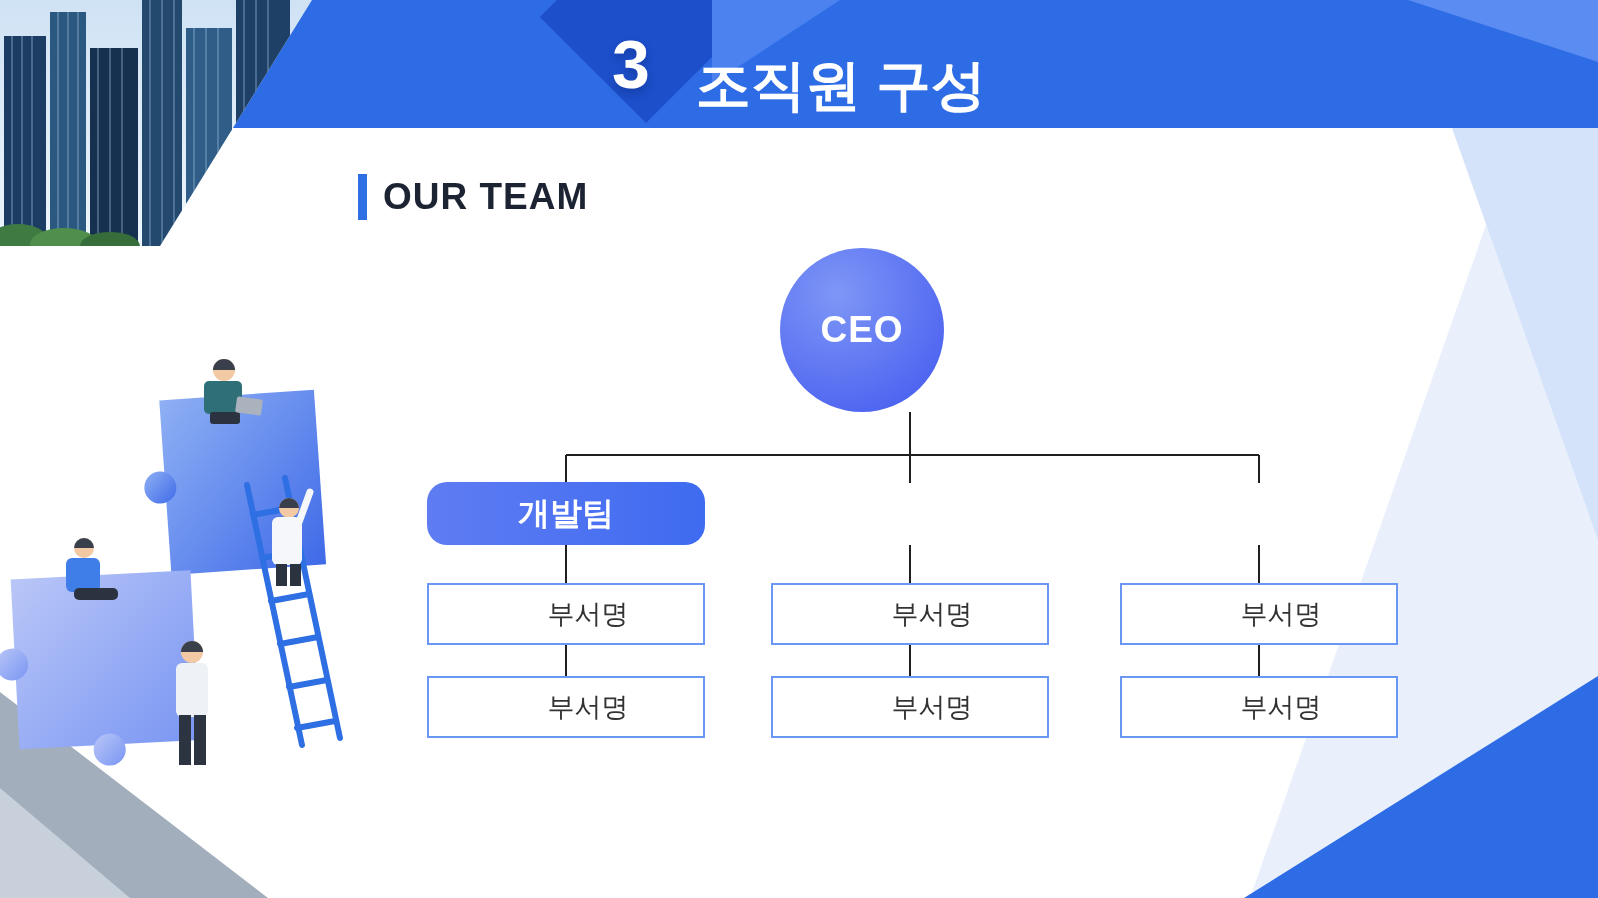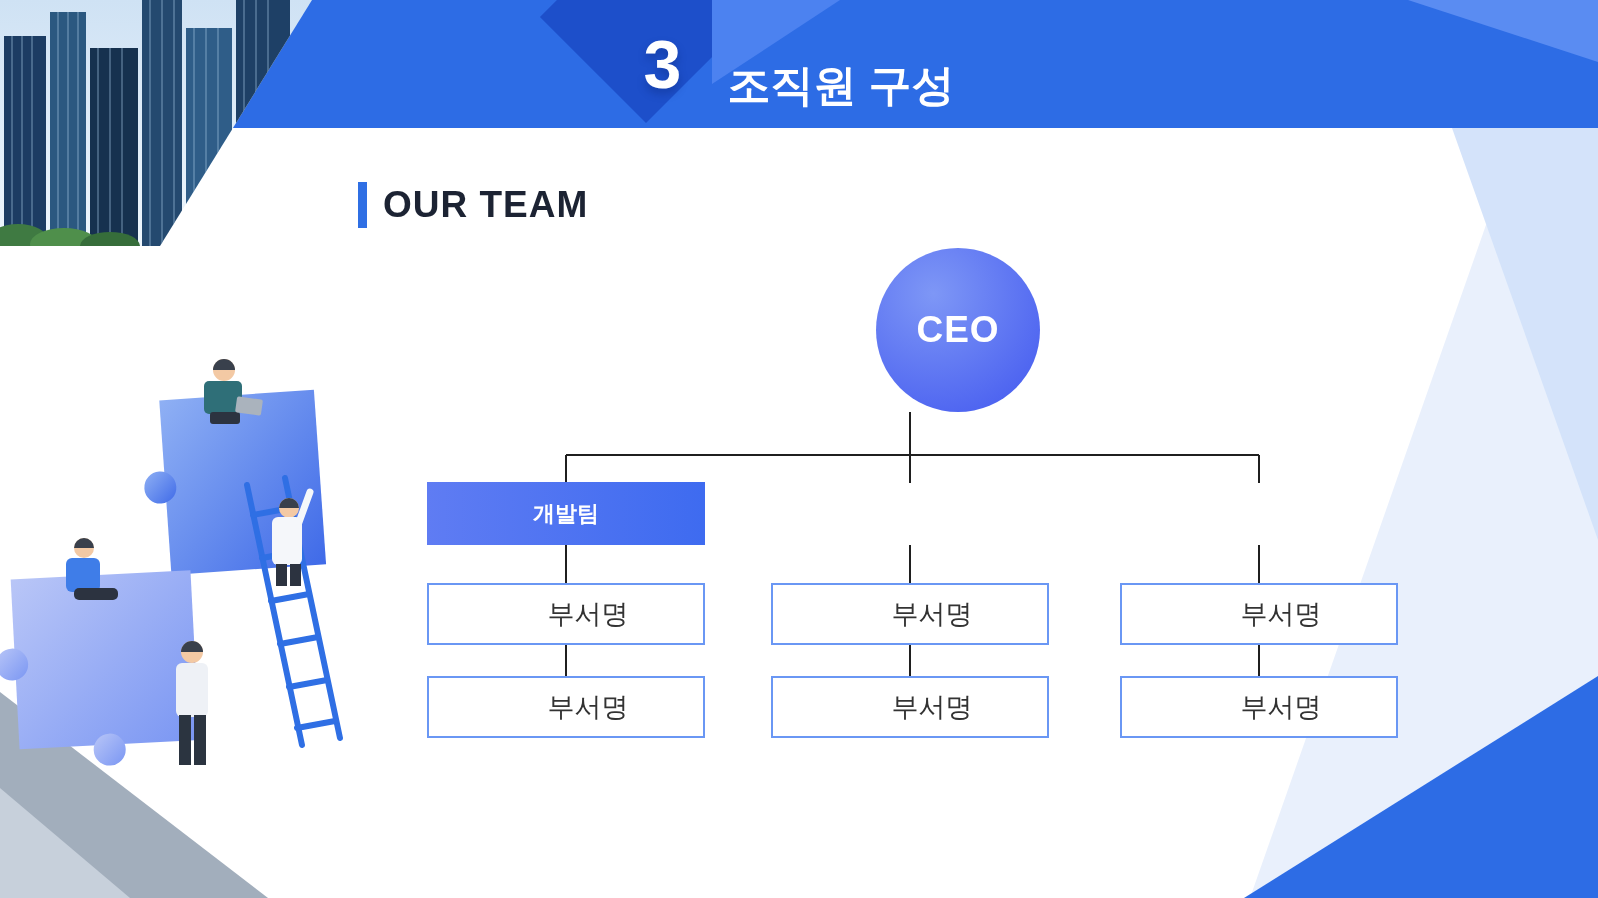--- a/index.html
+++ b/index.html
@@ -17,61 +17,61 @@
     background:var(--banner-blue,#2d6ce5); overflow:hidden; z-index:2;
   }
   .banner-inner {
     position:relative; height:100%; display:flex; align-items:center;
     justify-content:center; gap:46px; z-index:2;
   }
   .banner-num {
     font-size:68px; font-weight:800; color:#fff;
     text-shadow:0 5px 8px rgba(10,35,110,.35);
   }
-  .banner-title { font-size:43px; font-weight:800; color:#fff;margin-top:44px; }
+  .banner-title { font-size:55px; font-weight:800; color:#fff;margin-top:44px; }
   .diamond {
     position:absolute; left:571px; top:-58px; width:150px; height:150px;
     transform:rotate(45deg); background:var(--banner-diamond-blue,#1d4fca); z-index:0;
   }
   .tri-right-of-diamond {
     position:absolute; left:712px; top:0; width:128px; height:84px;
     background:#4c82f0; clip-path:polygon(0 0,100% 0,0 100%); z-index:1;
   }
   .tri-corner {
     position:absolute; right:0; top:0; width:190px; height:62px;
     background:#5a8cf2; clip-path:polygon(0 0,100% 0,100% 100%); z-index:1;
   }
   .photo { position:absolute; left:0; top:0; z-index:3; }
 
   .heading {
-    position:absolute; left:358px; top:182px; display:flex;
+    position:absolute; left:358px; top:174px; display:flex;
     align-items:center; gap:16px; z-index:4;
   }
   .heading-bar { width:9px; height:46px; background:var(--accent-blue,#2f6fe4); }
   .heading-text {
     font-size:37px; font-weight:700; color:var(--heading-dark,#1c2333);
     letter-spacing:1px;
   }
 
   .chart { position:absolute; left:0; top:0; width:100%; height:100%; z-index:4; }
   .connectors { position:absolute; left:0; top:0; pointer-events:none; }
   .ceo {
-    position:absolute; left:876px; top:248px; width:164px; height:164px;
+    position:absolute; left:780px; top:248px; width:164px; height:164px;
     border-radius:50%;
     background:radial-gradient(circle at 35% 28%, var(--node-gradient-start,#7e97f6), var(--node-gradient-end,#4157ef));
     display:flex; align-items:center; justify-content:center;
     color:#fff; font-size:37px; font-weight:700; letter-spacing:1px;
   }
   .team-col { position:absolute; top:482px; width:278px; height:258px; }
   .col1 { left:427px; } .col2 { left:771px; } .col3 { left:1120px; }
   .team-header {
     position:absolute; top:0; left:0; right:0; height:63px;
     display:flex; align-items:center; justify-content:center;
     background:linear-gradient(90deg,var(--team-gradient-start,#5f7cf3),var(--team-gradient-end,#3e6bf0));
-    color:#fff; font-size:22px; font-weight:700;
+    color:#fff; font-size:32px; font-weight:700;border-radius:20px;
   }
   .dept {
     position:absolute; left:0; right:0; height:62px;
     display:flex; align-items:center; justify-content:center;
     background:#fff; border:2px solid var(--box-border-blue,#6a97f4);
     color:var(--text-dark,#333); font-size:27px; font-weight:500;padding-left:44px;
   }
   .dept.d1 { top:101px; }
   .dept.d2 { top:194px; }
 </style>

